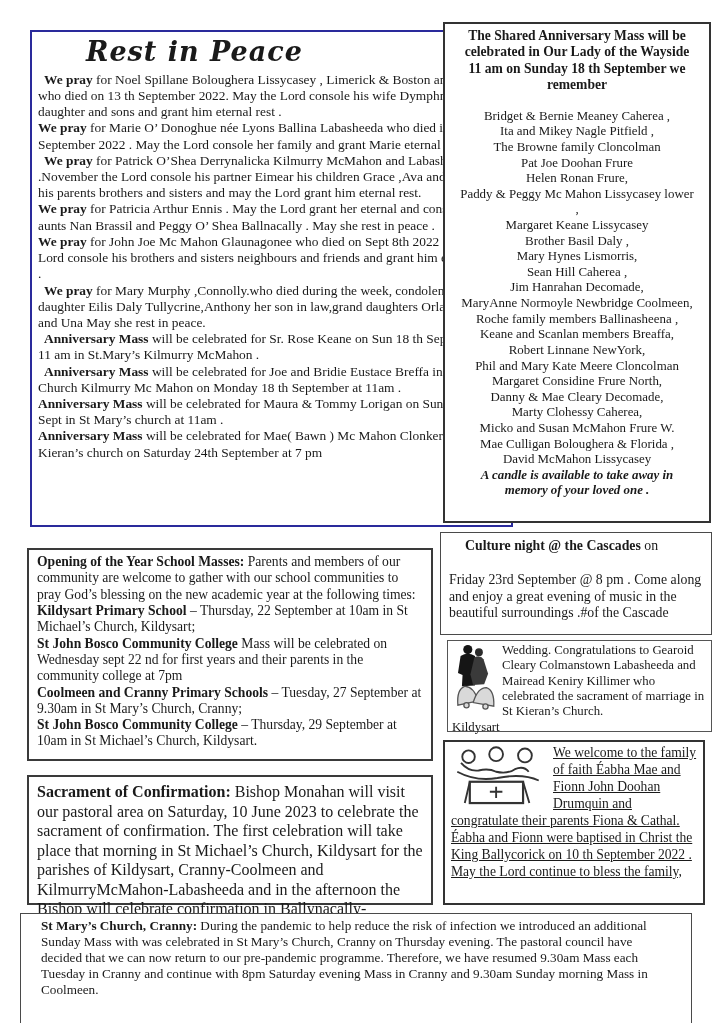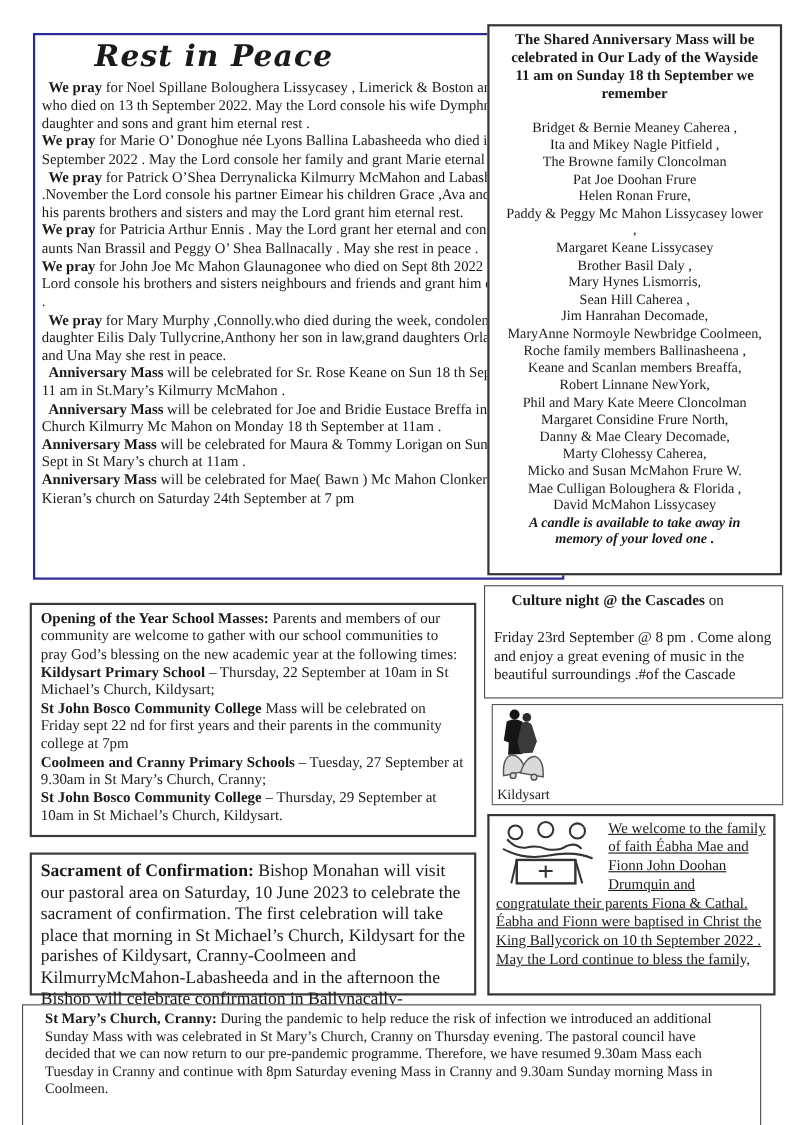--- a/index.html
+++ b/index.html
@@ -100,20 +100,21 @@
           <path d="M34 22 q9 -5 14 3 l7 22 -6 16 -17 1 -4 -16 z" fill="#3a3a3a"></path>
         </g>
         <g fill="#d9d9d9" stroke="#555" stroke-width="2">
           <path d="M6 92 q3 -24 16 -26 q13 2 16 26 z" transform="rotate(-12 22 80)"></path>
           <path d="M34 94 q3 -24 16 -26 q13 2 16 26 z" transform="rotate(10 50 82)"></path>
           <circle cx="22" cy="95" r="4"></circle>
           <circle cx="51" cy="97" r="4"></circle>
         </g>
       </svg>
     </span>
+    <p>Wedding. Congratulations to Gearoid Cleary  Colmanstown Labasheeda and Mairead Keniry Killimer who celebrated the sacrament of marriage in St Kieran’s Church.</p>
     <p class="cap">Kildysart</p>
   </section>
 
   <section class="box welcome">
     <span class="img">
       <svg viewBox="0 0 150 100" width="94" height="64" xmlns="http://www.w3.org/2000/svg" fill="none" stroke="#333" stroke-width="3">
         <circle cx="28" cy="16" r="10"></circle>
         <circle cx="72" cy="12" r="11"></circle>
         <circle cx="118" cy="14" r="11"></circle>
         <path d="M16 26 q12 14 28 12 q16 -4 28 2 q18 4 30 -4 q14 -6 22 4"></path>
@@ -122,21 +123,21 @@
         <path d="M30 56 l-8 34 M115 56 l10 34"></path>
         <path d="M72 64 v18 M62 72 h20"></path>
       </svg>
     </span>
     <p>We welcome to the family of faith Éabha Mae and  Fionn John Doohan Drumquin  and congratulate their parents  Fiona &amp; Cathal. Éabha  and Fionn were baptised in Christ the King Ballycorick  on 10 th  September 2022 . May the Lord continue to bless the family,</p>
   </section>
 
   <section class="box school border-black">
     <p><b>Opening of the Year School Masses:</b><span> Parents and members of our community are welcome to gather with our school communities to pray God’s blessing on the new academic year at the following times:</span></p>
     <p><b>Kildysart Primary School</b><span> – Thursday, 22 September at 10am in St Michael’s Church, Kildysart;</span></p>
-    <p><b>St John Bosco Community College</b><span>   Mass will be celebrated on Friday  sept 22 nd for first years and their parents in the community college at 7pm</span></p>
+    <p><b>St John Bosco Community College</b><span>   Mass will be celebrated on Wednesday  sept 22 nd for first years and their parents in the community college at 7pm</span></p>
     <p><b>Coolmeen and Cranny Primary Schools</b><span> – Tuesday, 27 September at 9.30am in St Mary’s Church, Cranny;</span></p>
     <p><b>St John Bosco Community College</b><span> – Thursday, 29 September at 10am in St Michael’s Church, Kildysart.</span></p>
   </section>
 
   <section class="box confirm border-black">
     <p><b>Sacrament of Confirmation:</b><span> Bishop Monahan will visit our pastoral area on Saturday, 10 June 2023 to celebrate the sacrament of confirmation. The first celebration will take place that morning in St Michael’s Church, Kildysart for the parishes of Kildysart, Cranny-Coolmeen and KilmurryMcMahon-Labasheeda and in the afternoon the Bishop will celebrate confirmation in  Ballynacally-Lisycasey parish.</span></p>
   </section>
 
   <section class="box stmarys border-thin">
     <p><b>St Mary’s Church, Cranny:</b><span> During the pandemic to help reduce the risk of infection we introduced an additional Sunday Mass with was celebrated in St Mary’s Church, Cranny on Thursday evening. The pastoral council have decided that we can now return to our pre-pandemic programme. Therefore, we have resumed 9.30am Mass each Tuesday in Cranny and continue with 8pm Saturday evening Mass in Cranny and 9.30am Sunday morning Mass in Coolmeen.</span></p>

